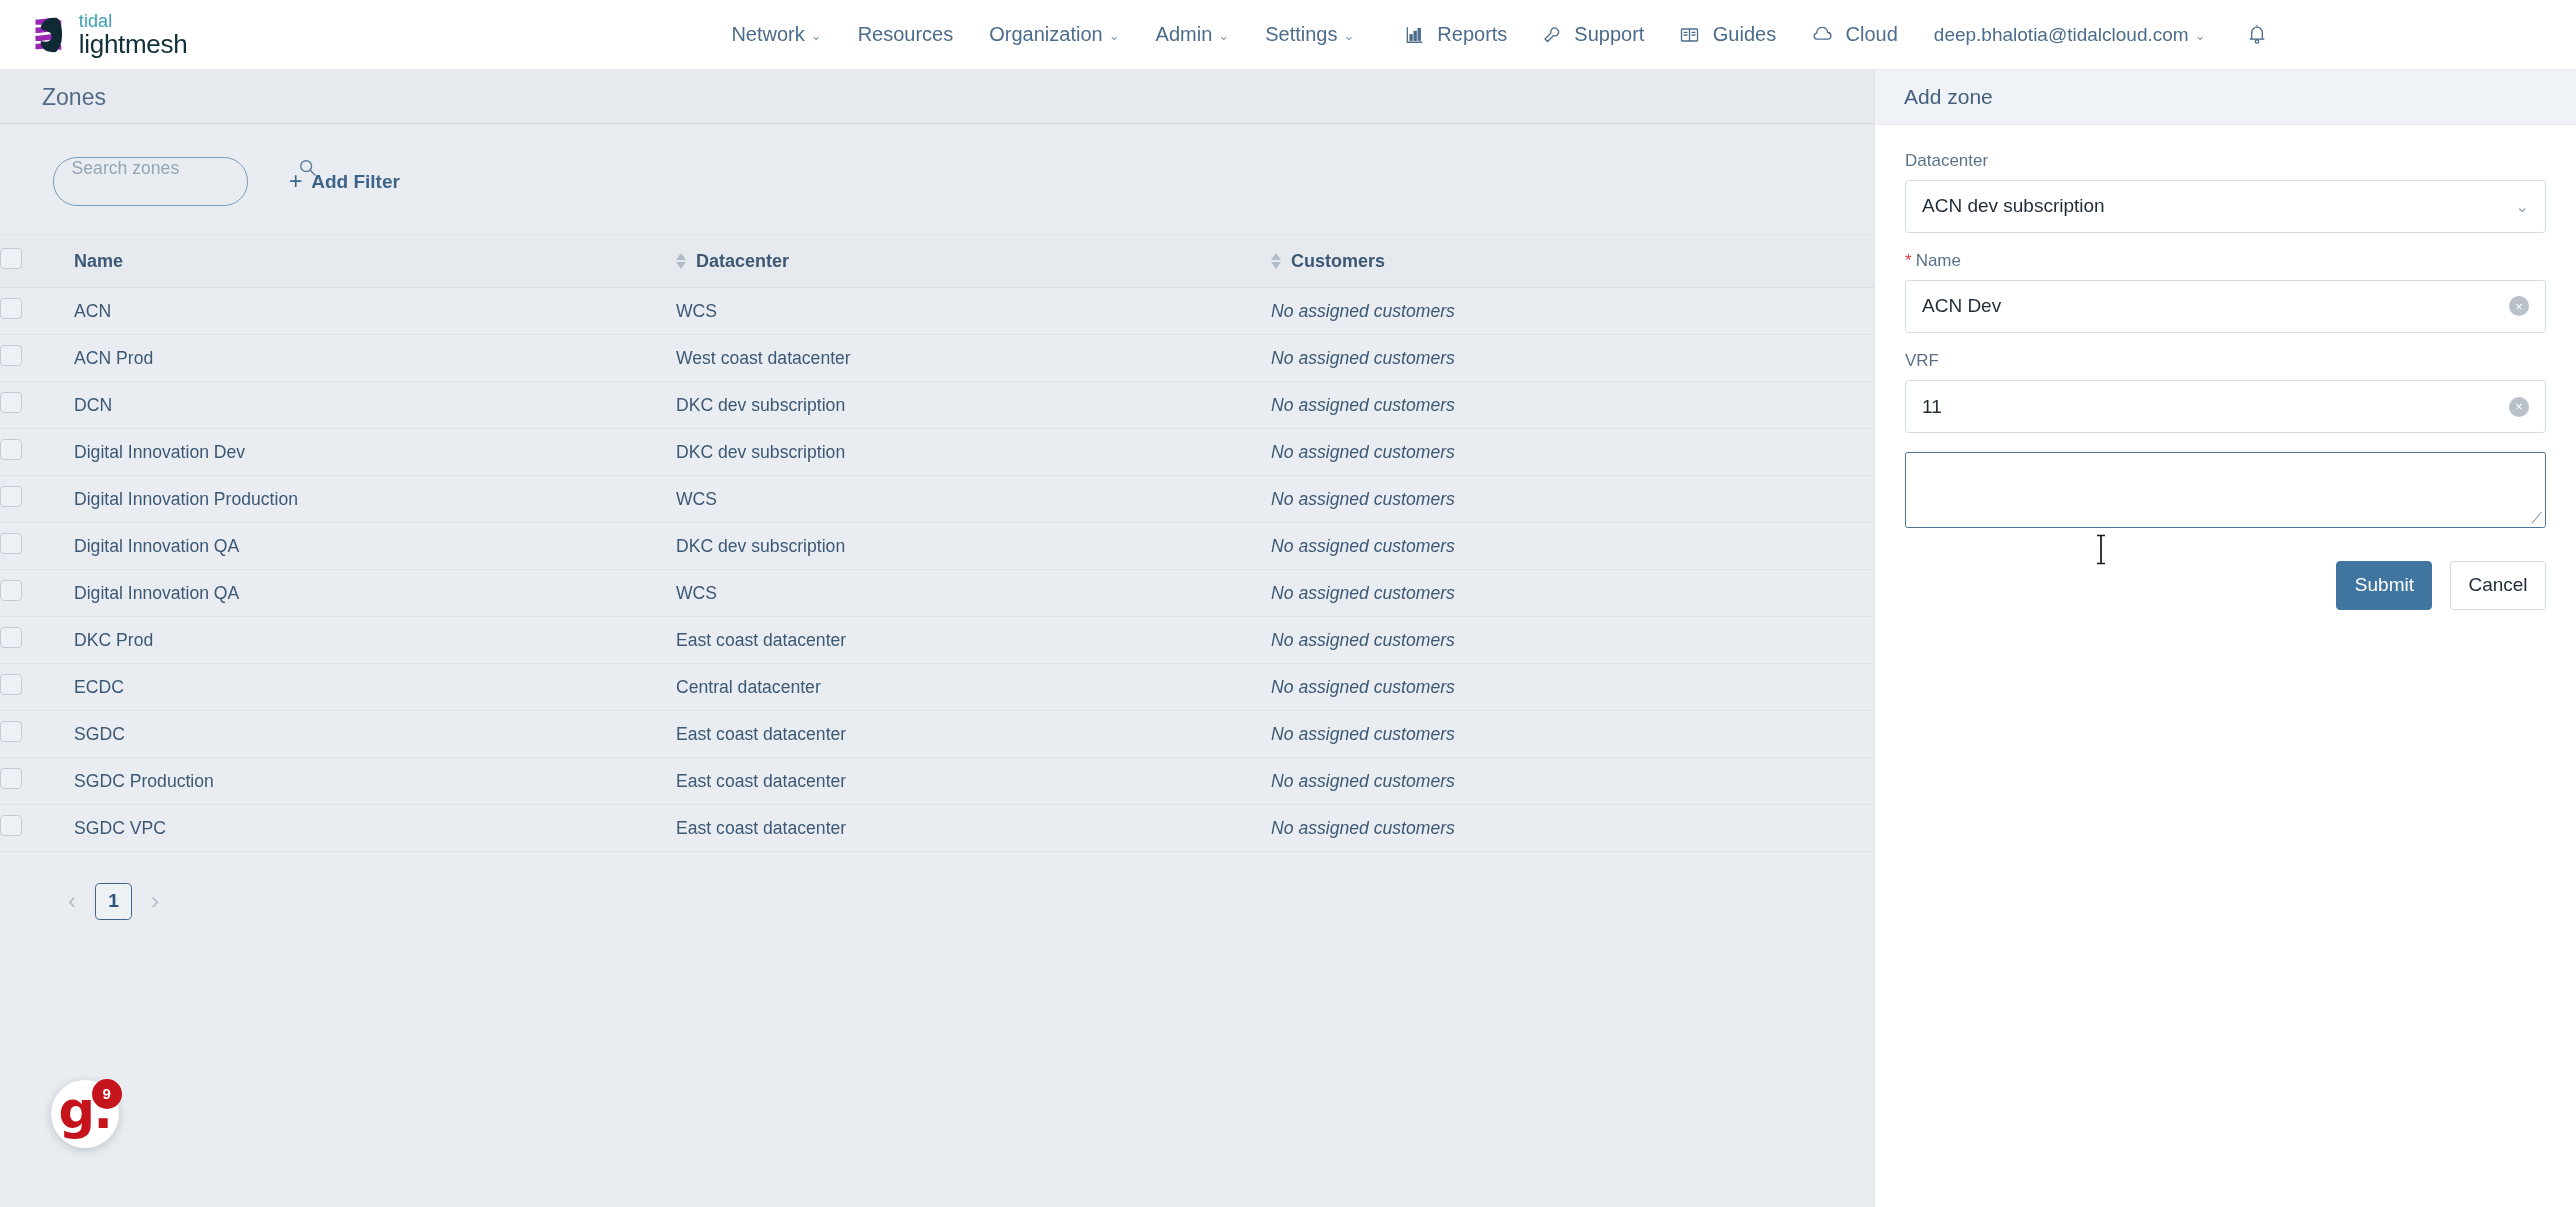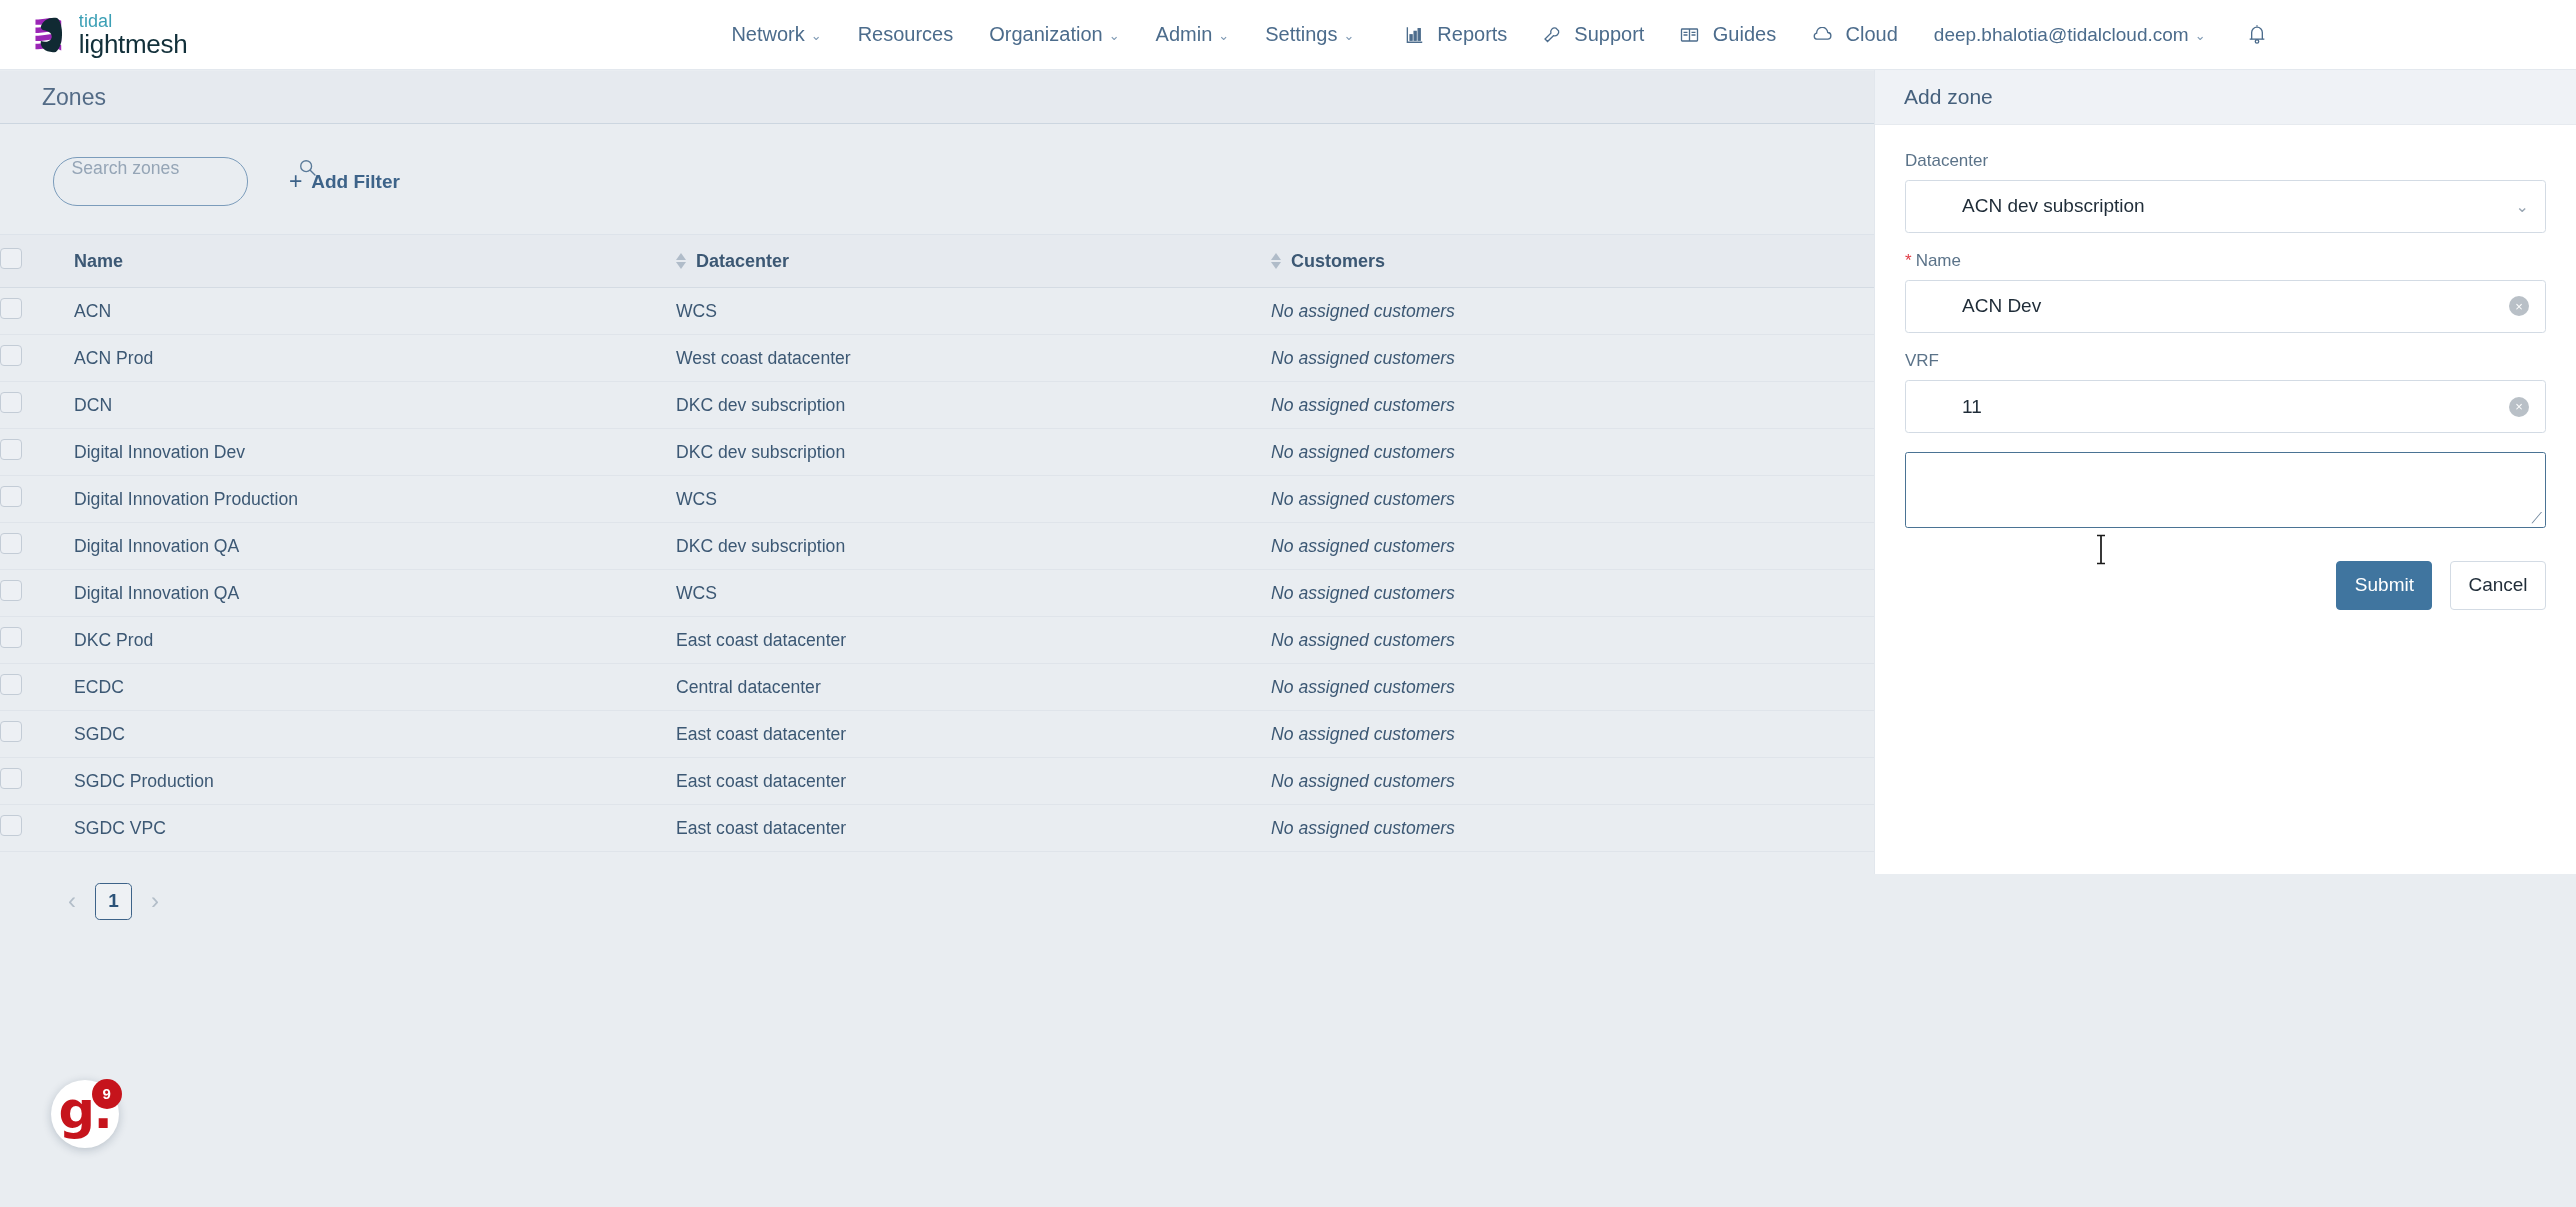--- a/index.html
+++ b/index.html
@@ -132,40 +132,40 @@
     font-weight: 700; line-height: 1; position: relative; top: -4px; letter-spacing:-1.4px;
   }
   .help-badge {
     position: absolute; right: -2.7px; top: -1.4px; width: 30px; height: 30px;
     border-radius: 50%; background: #c6141c; color: #fff; font-size: 15px;
     font-weight: 700; display: flex; align-items: center; justify-content: center;
   }
 
   
   .drawer {
-    position: absolute; top: 70px; left: 1874px; width: 702px; height: 804px;
+    position: absolute; top: 70px; left: 1874px; width: 702px; height: 1138px;
     background: #ffffff; border-left: 0.7px solid #e2e7ed;
   }
   .drawer-header {
     height: 55px; background: #eff2f6; display: flex; align-items: center;
     border-bottom: 0.7px solid #e6eaef;
   }
   .drawer-header span { margin-left: 29px; font-size: 21px; color: #45607c; }
   .drawer-body { padding: 26px 30px 0 30px; }
   .field { margin-bottom: 3.4px; }
   .field-label {
     font-size: 17px; color: #5b7389; margin-bottom: 8.8px; display: block;
   }
   .req-star { color: #e03b45; font-size: 17px; margin-right: 4px; }
   .select-ctl, .text-ctl {
     width: 641px; height: 53px; border: 0.7px solid #d3dbe4; border-radius: 3.4px;
     background: #fff; display: flex; align-items: center; padding: 0 16px;
     font-size: 19px; color: #1f2c38; position: relative; cursor: pointer;
   }
-  .select-ctl .value, .text-ctl .value { flex: 1; margin-left: 40px; }
+  .select-ctl .value, .text-ctl .value { flex: 1; }
   .chevron { color: #9aa7b4; font-size: 16px; }
   .clear-dot {
     width: 20px; height: 20px; border-radius: 50%; background: #b9c0c7;
     color: #fff; font-size: 13px; display: flex; align-items: center;
     justify-content: center; cursor: pointer; font-family: "Liberation Sans", sans-serif;
   }
   .spacer-22 { height: 15px; }
   .desc-area {
     width: 641px; height: 76px; border: 1.4px solid #4a7394; border-radius: 2.7px;
     background: #fff; position: relative; resize: none; outline: none;

